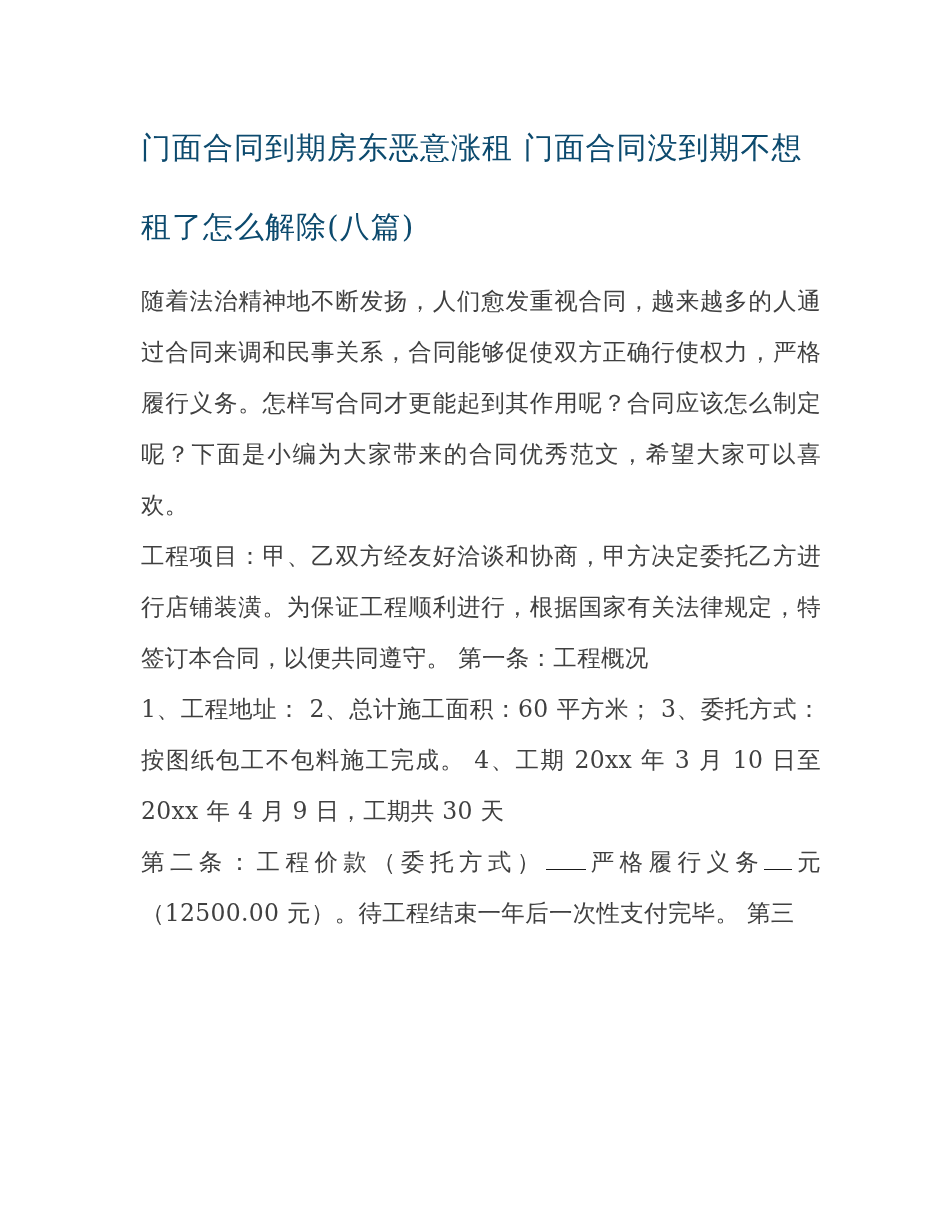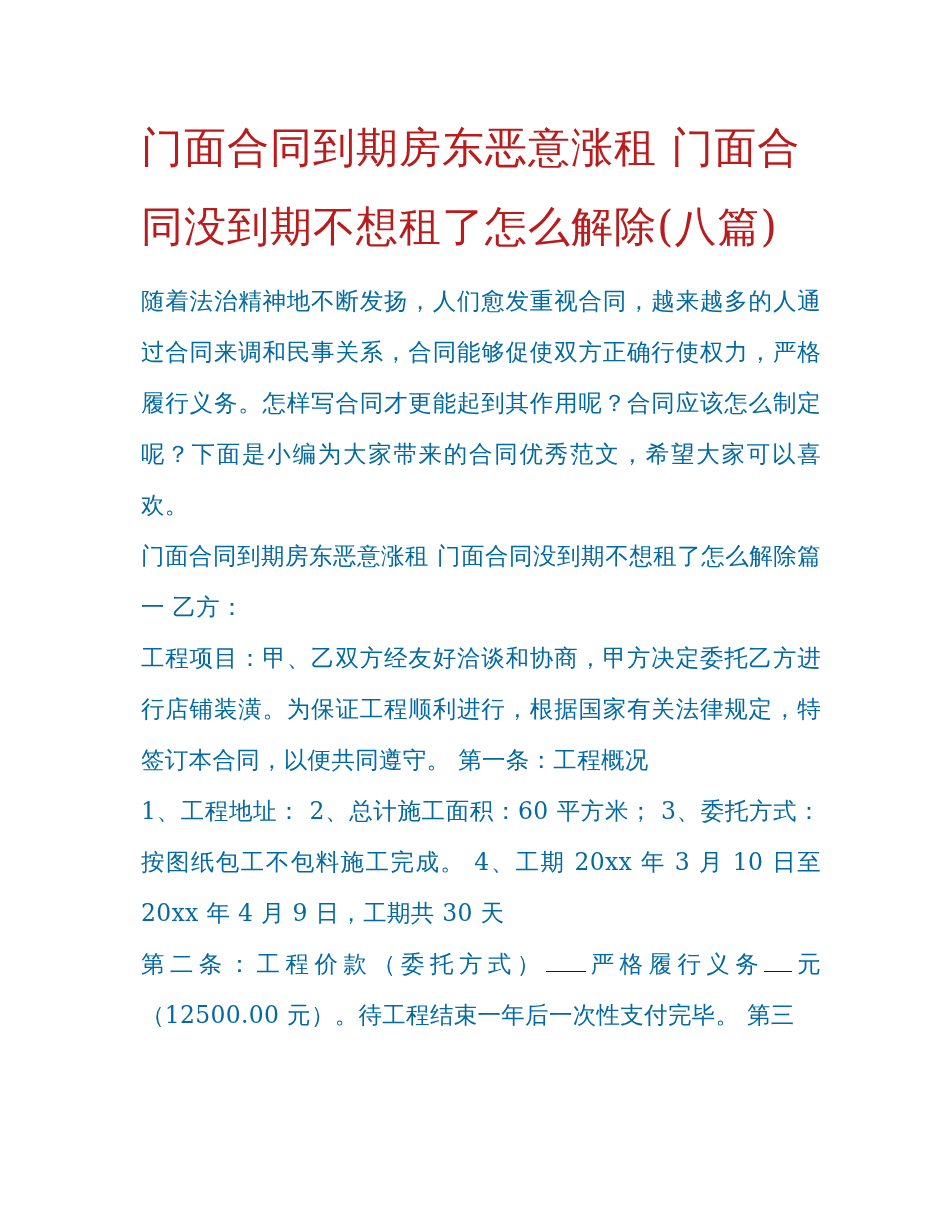--- a/index.html
+++ b/index.html
@@ -16,31 +16,31 @@
       color: #111111;
     }
     .page {
       position: absolute;
       left: 141px;
       top: 108px;
       width: 680px;
     }
     .title {
       margin: 0;
-      font-size: 42px;
+      font-size: 30px;
       font-weight: normal;
       line-height: 79px;
       letter-spacing: 1px;
-      color: #b91c1c;
+      color: #0c4a6e;
     }
     .para {
       margin: 0;
       font-size: 23.5px;
       line-height: 51px;
-      color: #0369a1;
+      color: #404040;
       text-align: justify;
       letter-spacing: 0.3px;
     }
     .para.first { margin-top: 10px; }
     .blank {
       display: inline-block;
       border-bottom: 1.5px solid #1a1a1a;
       height: 20px;
       vertical-align: baseline;
     }
@@ -48,20 +48,19 @@
     .blank.b2 { width: 28px; }
   </style>
 </head>
 <body>
 
 <div class="page">
   <h1 class="title">门面合同到期房东恶意涨租 门面合同没到期不想租了怎么解除(八篇)</h1>
 
   <p class="para first">随着法治精神地不断发扬，人们愈发重视合同，越来越多的人通过合同来调和民事关系，合同能够促使双方正确行使权力，严格履行义务。怎样写合同才更能起到其作用呢？合同应该怎么制定呢？下面是小编为大家带来的合同优秀范文，希望大家可以喜欢。</p>
 
-  <p class="para">门面合同到期房东恶意涨租 门面合同没到期不想租了怎么解除篇一 乙方：</p>
 
   <p class="para">工程项目：甲、乙双方经友好洽谈和协商，甲方决定委托乙方进行店铺装潢。为保证工程顺利进行，根据国家有关法律规定，特签订本合同，以便共同遵守。 第一条：工程概况</p>
 
   <p class="para">1、工程地址： 2、总计施工面积：60 平方米； 3、委托方式：按图纸包工不包料施工完成。 4、工期 20xx 年 3 月 10 日至 20xx 年 4 月 9 日，工期共 30 天</p>
 
   <p class="para"><span>第二条：工程价款（委托方式）</span><span class="blank b1"></span><span>严格履行义务</span><span class="blank b2"></span><span>元</span><span>（12500.00 元）。待工程结束一年后一次性支付完毕。 第三</span></p>
 </div>
 
 </body></html>

